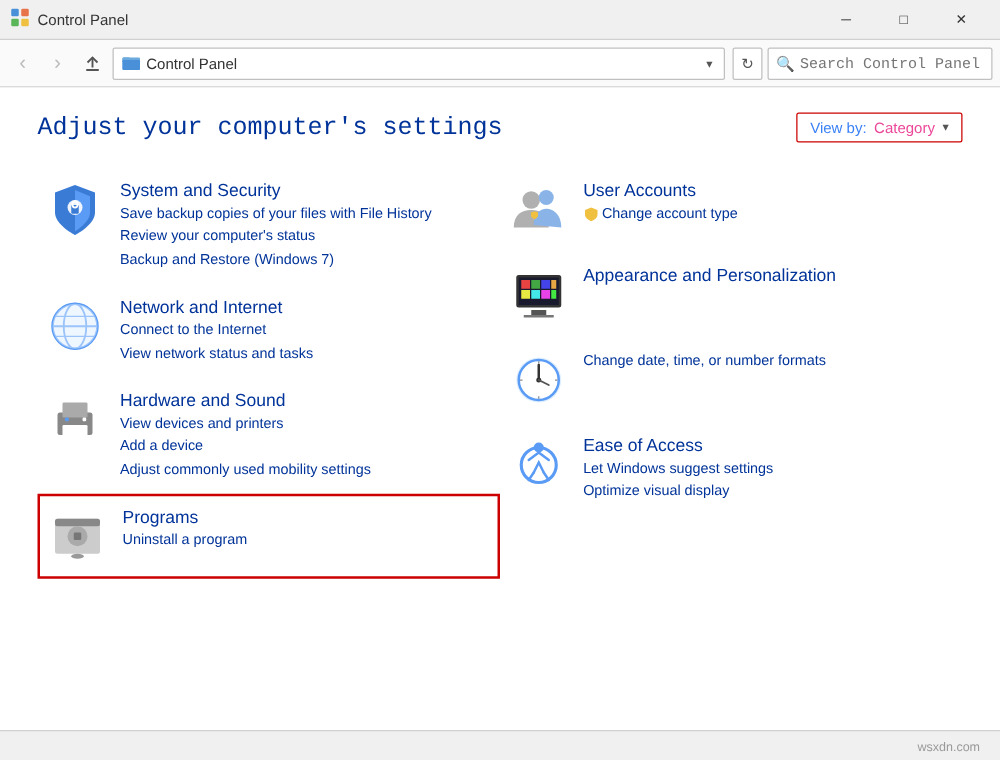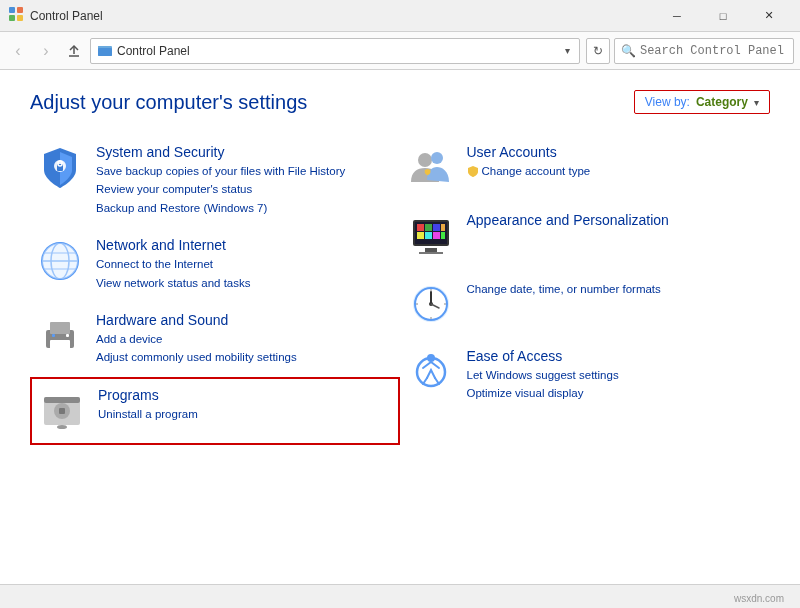--- a/index.html
+++ b/index.html
@@ -143,38 +143,39 @@
     .page-header {
       display: flex;
       justify-content: space-between;
       align-items: center;
       margin-bottom: 20px;
     }
     .page-title {
       font-size: 20px;
       color: #003399;
       font-weight: 300;
+      font-family: Liberation Mono, monospace;
     }
 
     .view-by-box {
       display: flex;
       align-items: center;
       gap: 6px;
       border: 1px solid #cc0000;
       padding: 4px 10px;
       border-radius: 2px;
     }
     .view-by-label {
       font-size: 12px;
       color: #3b82f6;
     }
     .view-by-value {
       font-size: 12px;
-      color: #4d7c0f;
-      font-weight: 700;
+      color: #ec4899;
+      font-weight: 400;
     }
     .view-by-arrow {
       font-size: 10px;
       color: #555;
     }
 
     
     .categories-grid {
       display: grid;
       grid-template-columns: 1fr 1fr;
@@ -345,20 +346,21 @@
 
             <rect x="10" y="18" width="28" height="18" rx="2" fill="#888"></rect>
             <rect x="14" y="10" width="20" height="12" rx="1" fill="#aaa"></rect>
             <rect x="14" y="28" width="20" height="10" rx="1" fill="white"></rect>
             <rect x="16" y="22" width="3" height="3" rx="1" fill="#5a9bf5"></rect>
             <rect x="30" y="22" width="3" height="3" rx="1" fill="white"></rect>
           </svg>
         </div>
         <div class="category-content">
           <span class="category-title">Hardware and Sound</span>
+          <span class="category-link">View devices and printers</span>
           <span class="category-link">Add a device</span>
           <span class="category-link">Adjust commonly used mobility settings</span>
         </div>
       </div>
 
       <div class="category-item highlighted" style="border:2px solid #cc0000; display:flex; align-items:flex-start; padding:8px 6px; gap:12px; margin-bottom:10px;">
         <div class="category-icon">
           <svg width="44" height="44" viewBox="0 0 44 44">
             <rect x="4" y="8" width="36" height="28" rx="2" fill="#ccc"></rect>
             <rect x="4" y="8" width="36" height="6" rx="2" fill="#888"></rect>

